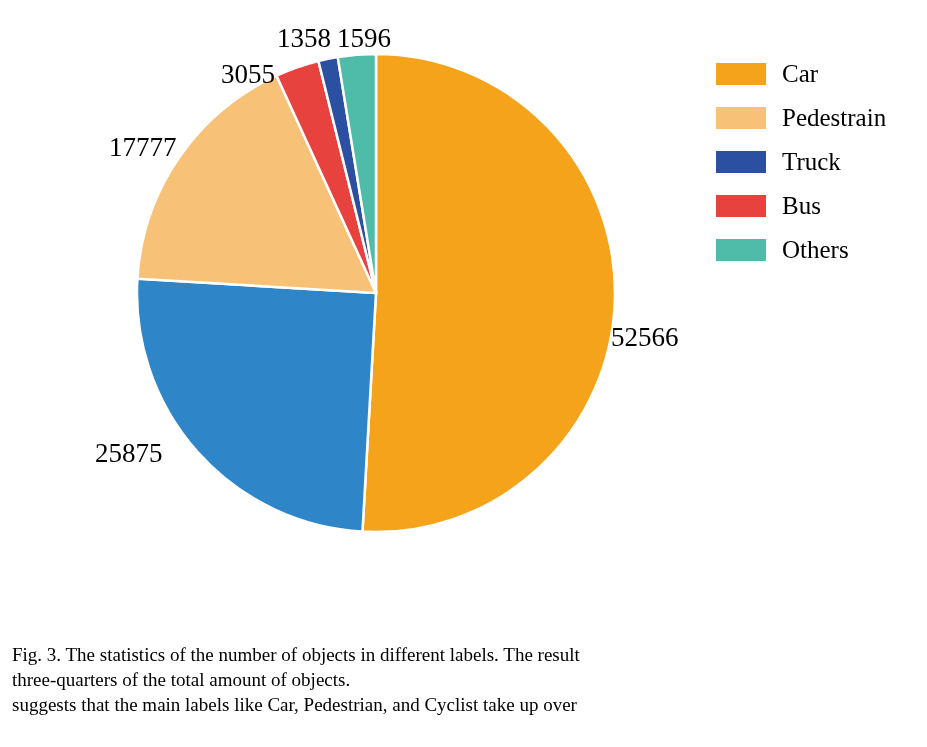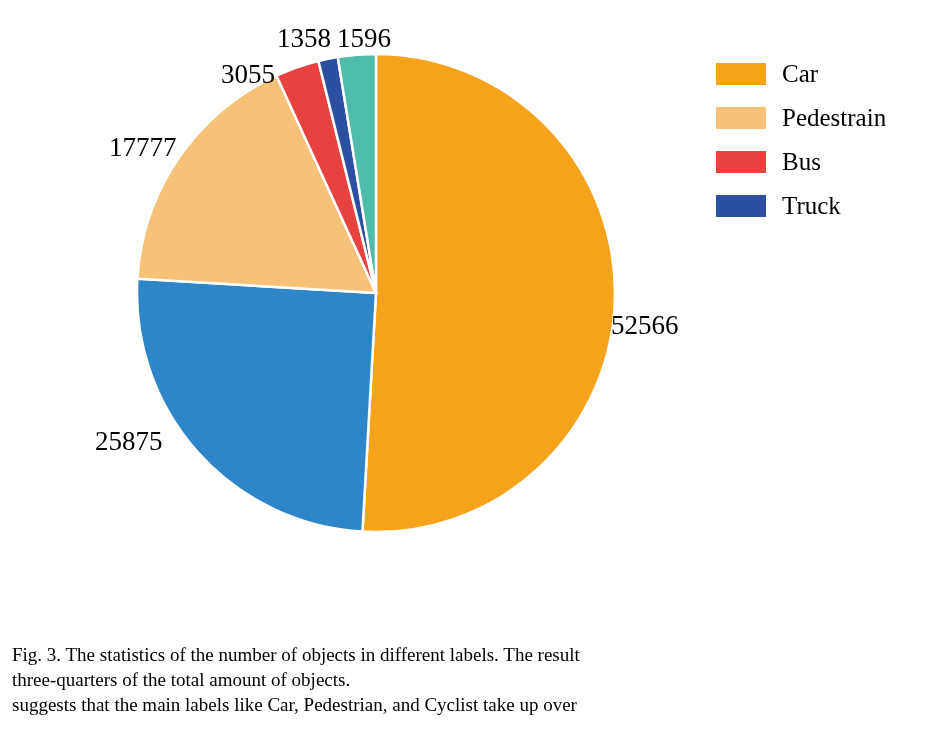--- a/index.html
+++ b/index.html
@@ -90,44 +90,48 @@
       <g id="slices">
           <path d="M 245 245 L 245.00 6.00 A 239 239 0 1 1 231.48 483.62 Z" fill="#F5A31A" stroke="#ffffff" stroke-width="2.5"></path>
           <path d="M 245 245 L 231.48 483.62 A 239 239 0 0 1 6.43 230.66 Z" fill="#2E86C8" stroke="#ffffff" stroke-width="2.5"></path>
           <path d="M 245 245 L 6.43 230.66 A 239 239 0 0 1 145.55 27.67 Z" fill="#F7C277" stroke="#ffffff" stroke-width="2.5"></path>
           <path d="M 245 245 L 145.55 27.67 A 239 239 0 0 1 187.42 13.04 Z" fill="#E8423F" stroke="#ffffff" stroke-width="2.5"></path>
           <path d="M 245 245 L 187.42 13.04 A 239 239 0 0 1 206.76 9.08 Z" fill="#2B50A1" stroke="#ffffff" stroke-width="2.5"></path>
           <path d="M 245 245 L 206.76 9.08 A 239 239 0 0 1 245.00 6.00 Z" fill="#4FBBA9" stroke="#ffffff" stroke-width="2.5"></path>
         </g>
     </svg>
 
-    <span class="slice-label" style="left: 480px; top: 264px; text-align: center;">52566</span>
-    <span class="slice-label" style="left: -36px; top: 380px;">25875</span>
+    <span class="slice-label" style="left: 480px; top: 276px; text-align: center;">52566</span>
+    <span class="slice-label" style="left: -36px; top: 392px;">25875</span>
     <span class="slice-label" style="left: -32px; top: 86px; margin-left: 10px;">17777</span>
     <span class="slice-label" style="left: 90px; top: -2px; margin-top: 15px;">3055</span>
     <span class="slice-label" style="left: 146px; top: -23px;">1358</span>
     <span class="slice-label" style="left: 206px; top: -23px;">1596</span>
   </div>
 
   <div id="legend">
     <div class="legend-row">
       <span class="legend-swatch" style="background: rgb(245, 163, 26);"></span>
       <span class="legend-label">Car</span>
     </div>
     <div class="legend-row">
       <span class="legend-swatch" style="background: rgb(247, 194, 119);"></span>
       <span class="legend-label">Pedestrain</span>
     </div>
     <div class="legend-row">
+      <span class="legend-swatch" style="background: rgb(43, 80, 161);"></span>
+      <span class="legend-label">Truck</span>
+    </div>
+    <div class="legend-row">
       <span class="legend-swatch" style="background: rgb(232, 66, 63);"></span>
       <span class="legend-label">Bus</span>
     </div>
     <div class="legend-row">
-      <span class="legend-swatch" style="background: rgb(43, 80, 161);"></span>
-      <span class="legend-label">Truck</span>
+      <span class="legend-swatch" style="background: rgb(79, 187, 169);"></span>
+      <span class="legend-label">Others</span>
     </div>
   </div>
 
 </div>
 
 <div id="caption">
   <span class="cap-line">Fig. 3.   The statistics of the number of objects in different labels. The result</span>
   <span class="cap-line">three-quarters of the total amount of objects.</span>
   <span class="cap-line">suggests that the main labels like Car, Pedestrian, and Cyclist take up over</span>
 </div>

